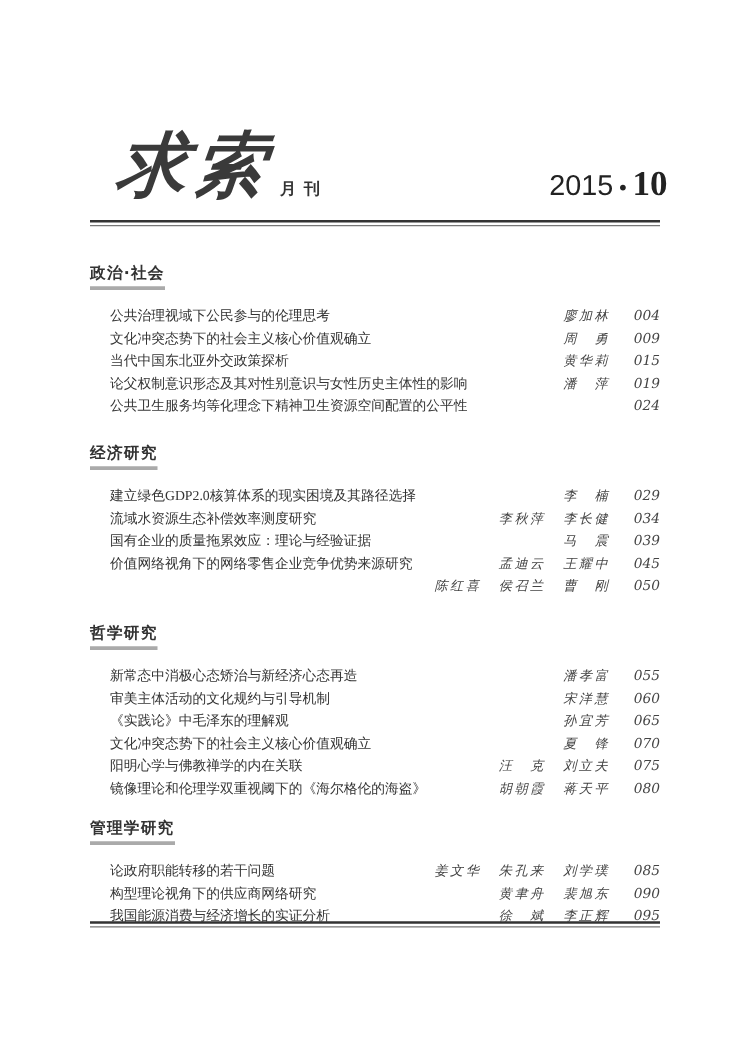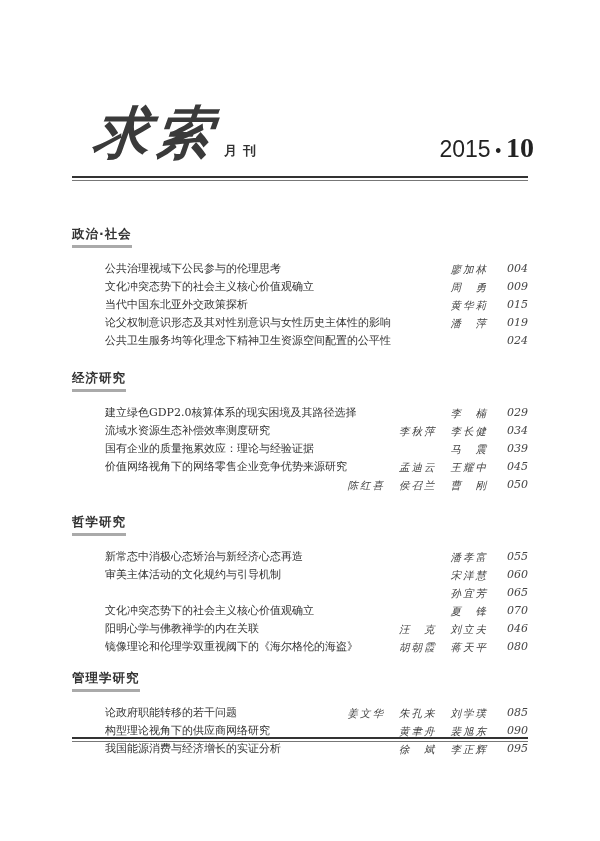--- a/index.html
+++ b/index.html
@@ -12,27 +12,27 @@
   .subtitle { position: absolute; left: 130px; top: 40px; font-size: 13px; font-weight: bold;
               color: #333; letter-spacing: 6px; font-family: "DejaVu Sans", sans-serif; }
   .issue { position: absolute; right: 10px; top: 30px; color: #222; white-space: nowrap; }
   .issue .year { font-family: "Liberation Sans", sans-serif; font-size: 23px; }
   .issue .dot { font-size: 16px; margin: 0 3px; }
   .issue .num { font-family: "Liberation Serif", serif; font-size: 28px; font-weight: bold; }
   .rule-top { position: absolute; left: 72px; top: 176px; width: 456px; }
   .rule-bottom { position: absolute; left: 72px; top: 737px; width: 456px; }
   .rule .thick { height: 2px; background: #333; }
   .rule .thin { height: 1px; background: #777; margin-top: 2px; }
-  .section { position: absolute; left: 72px; width: 456px; margin-top: 16px; }
+  .section { position: absolute; left: 72px; width: 456px; }
   .section-title { display: inline-block; font-family: "DejaVu Sans", sans-serif; font-weight: bold;
                    font-size: 12.5px; color: #333; padding-bottom: 2px;
                    border-bottom: 3px solid #aaa; letter-spacing: 1px; }
   .entries { margin-top: 12px; }
   .entry { position: relative; height: 18px; line-height: 18px; font-size: 11px; }
-  .entry .title { position: absolute; left: 33px; color: #333; white-space: nowrap; }
+  .entry .title { position: absolute; left: 16px; color: #333; white-space: nowrap; font-family: Liberation Serif, serif; }
   .entry .authors { position: absolute; right: 40px; color: #444; font-style: italic;
                     letter-spacing: 2px; white-space: nowrap; font-size: 10.5px; }
   .entry .authors span { margin-left: 14px; }
   .entry .page { position: absolute; right: 0; color: #444; font-style: italic; font-size: 11px; text-align: center; }
 </style>
 </head>
 <body>
 
 <div class="masthead">
   <div class="logo">求索</div>
@@ -114,32 +114,33 @@
         <span class="title">新常态中消极心态矫治与新经济心态再造</span>
         <span class="authors"><span>潘孝富</span></span>
         <span class="page">055</span>
       </div>
       <div class="entry">
         <span class="title">审美主体活动的文化规约与引导机制</span>
         <span class="authors"><span>宋洋慧</span></span>
         <span class="page">060</span>
       </div>
       <div class="entry">
+        <span class="title">《实践论》中毛泽东的理解观</span>
         <span class="authors"><span>孙宜芳</span></span>
         <span class="page">065</span>
       </div>
       <div class="entry">
         <span class="title">文化冲突态势下的社会主义核心价值观确立</span>
         <span class="authors"><span>夏　锋</span></span>
         <span class="page">070</span>
       </div>
       <div class="entry">
         <span class="title">阳明心学与佛教禅学的内在关联</span>
         <span class="authors"><span>汪　克</span><span>刘立夫</span></span>
-        <span class="page">046</span>
+        <span class="page">075</span>
       </div>
       <div class="entry">
         <span class="title">镜像理论和伦理学双重视阈下的《海尔格伦的海盗》</span>
         <span class="authors"><span>胡朝霞</span><span>蒋天平</span></span>
         <span class="page">080</span>
       </div>
     </div>
 </div>
 
 <div class="section" style="top:651px">

